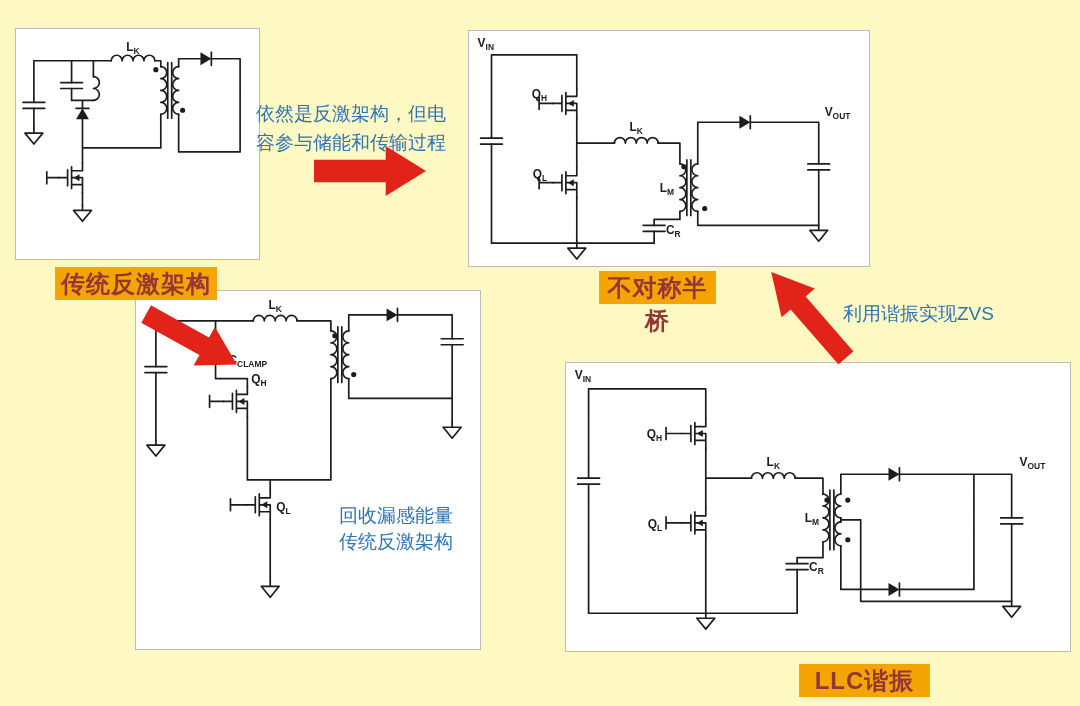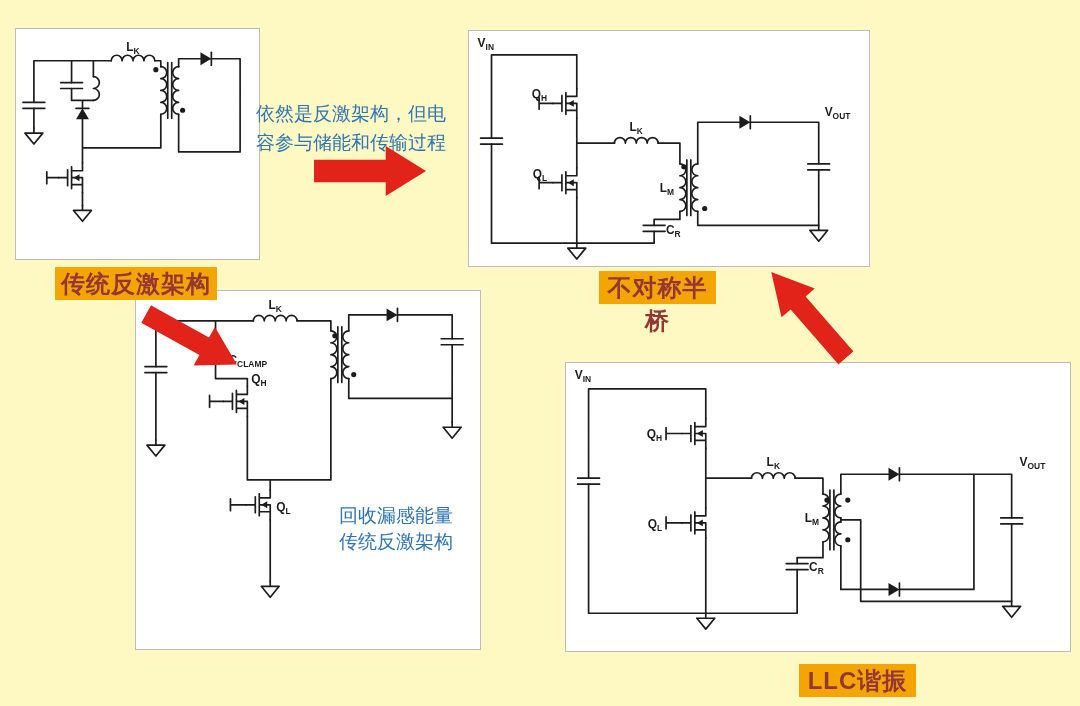--- a/index.html
+++ b/index.html
@@ -170,26 +170,27 @@
         <text class="lbl" text-anchor="middle" x="208" y="104"><tspan>L</tspan><tspan class="sub" dy="3">K</tspan></text>
         <text class="lbl" text-anchor="end" x="254" y="160"><tspan>L</tspan><tspan class="sub" dy="3">M</tspan></text>
         <text class="lbl" x="244" y="209"><tspan>C</tspan><tspan class="sub" dy="3">R</tspan></text>
         <text class="lbl" x="456" y="104"><tspan>V</tspan><tspan class="sub" dy="3">OUT</tspan></text>
       </g>
     </svg>
   </div>
 
   <div class="caption" style="left:55px;top:267px;width:162px">传统反激架构</div>
   <div class="caption" style="left:599px;top:271px;width:117px">不对称半桥</div>
-  <div class="caption" style="left:799px;top:664px;width:117px">LLC谐振</div>
+  <div class="caption" style="left:799px;top:664px;width:131px">LLC谐振</div>
 
   <div class="note" style="left:256px;top:100px;width:192px">
     <div>依然是反激架构，但电</div>
     <div>容参与储能和传输过程</div>
   </div>
+  <div class="note" style="left:843px;top:300px;width:190px">利用谐振实现ZVS</div>
 
   <div class="arrow" style="left:314px;top:146px">
     <svg width="112" height="50" viewBox="0 0 100 40" preserveAspectRatio="none">
         <use href="#blockarrow" fill="var(--arrow-red)"></use>
       </svg>
   </div>
   <div class="arrow" style="left:146px;top:292px;transform:rotate(29deg);transform-origin:0 50%">
     <svg width="104" height="44" viewBox="0 0 100 40" preserveAspectRatio="none">
         <use href="#blockarrow" fill="var(--arrow-red)"></use>
       </svg>

